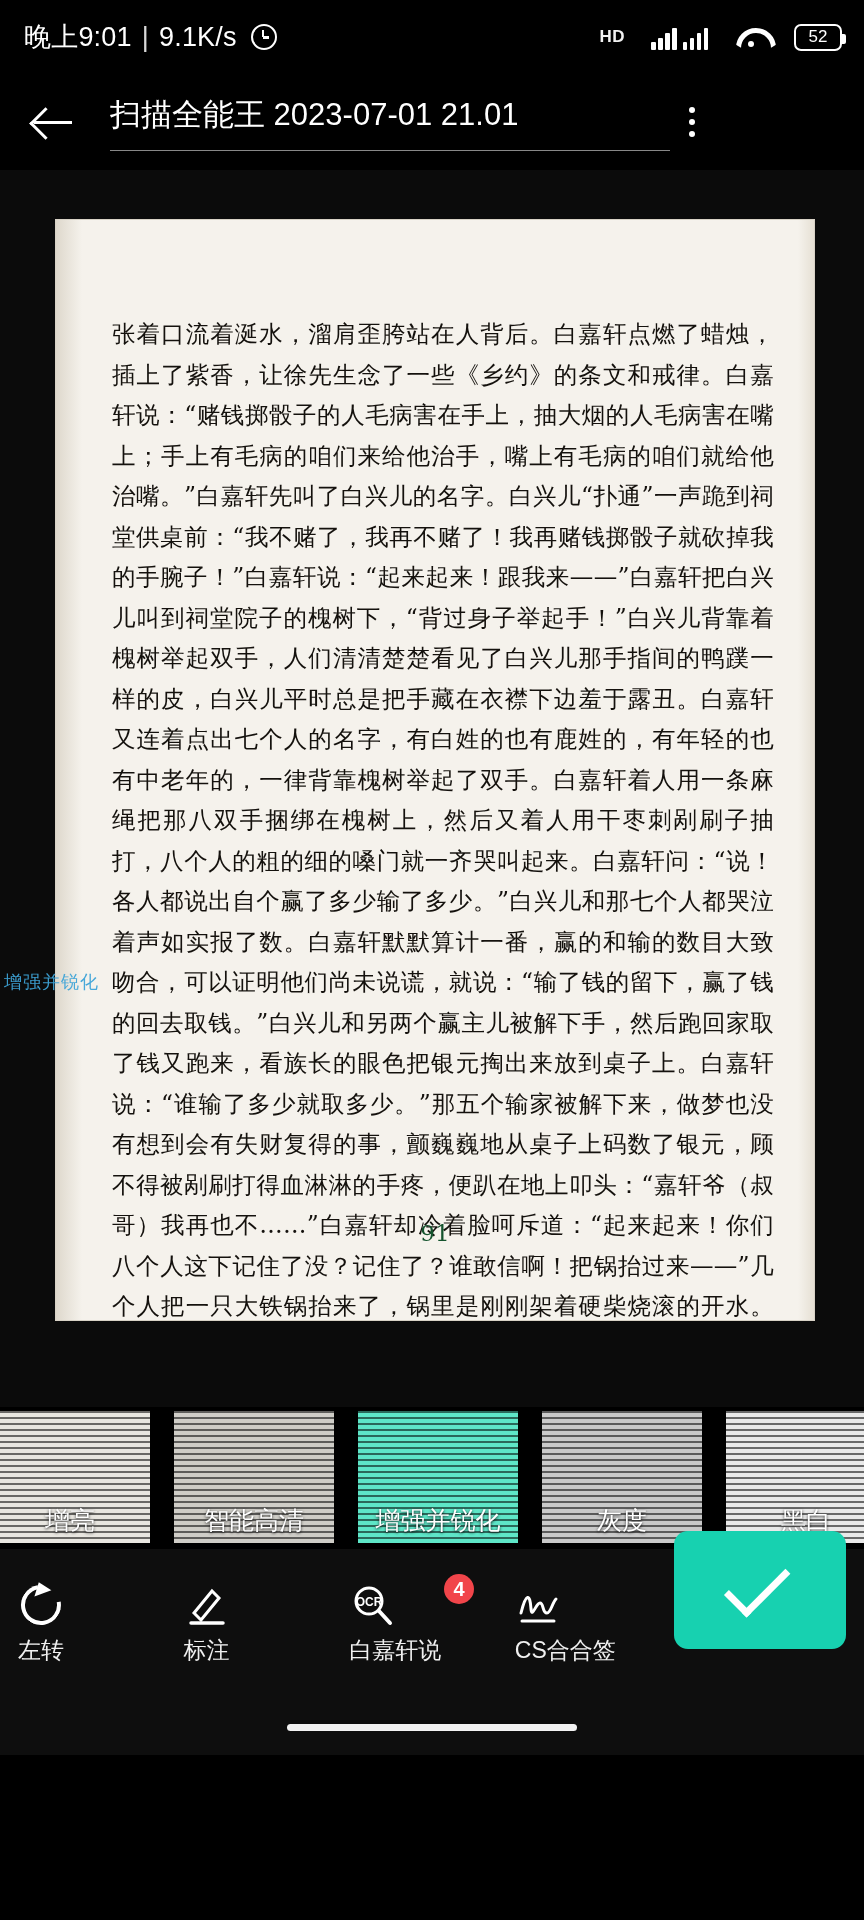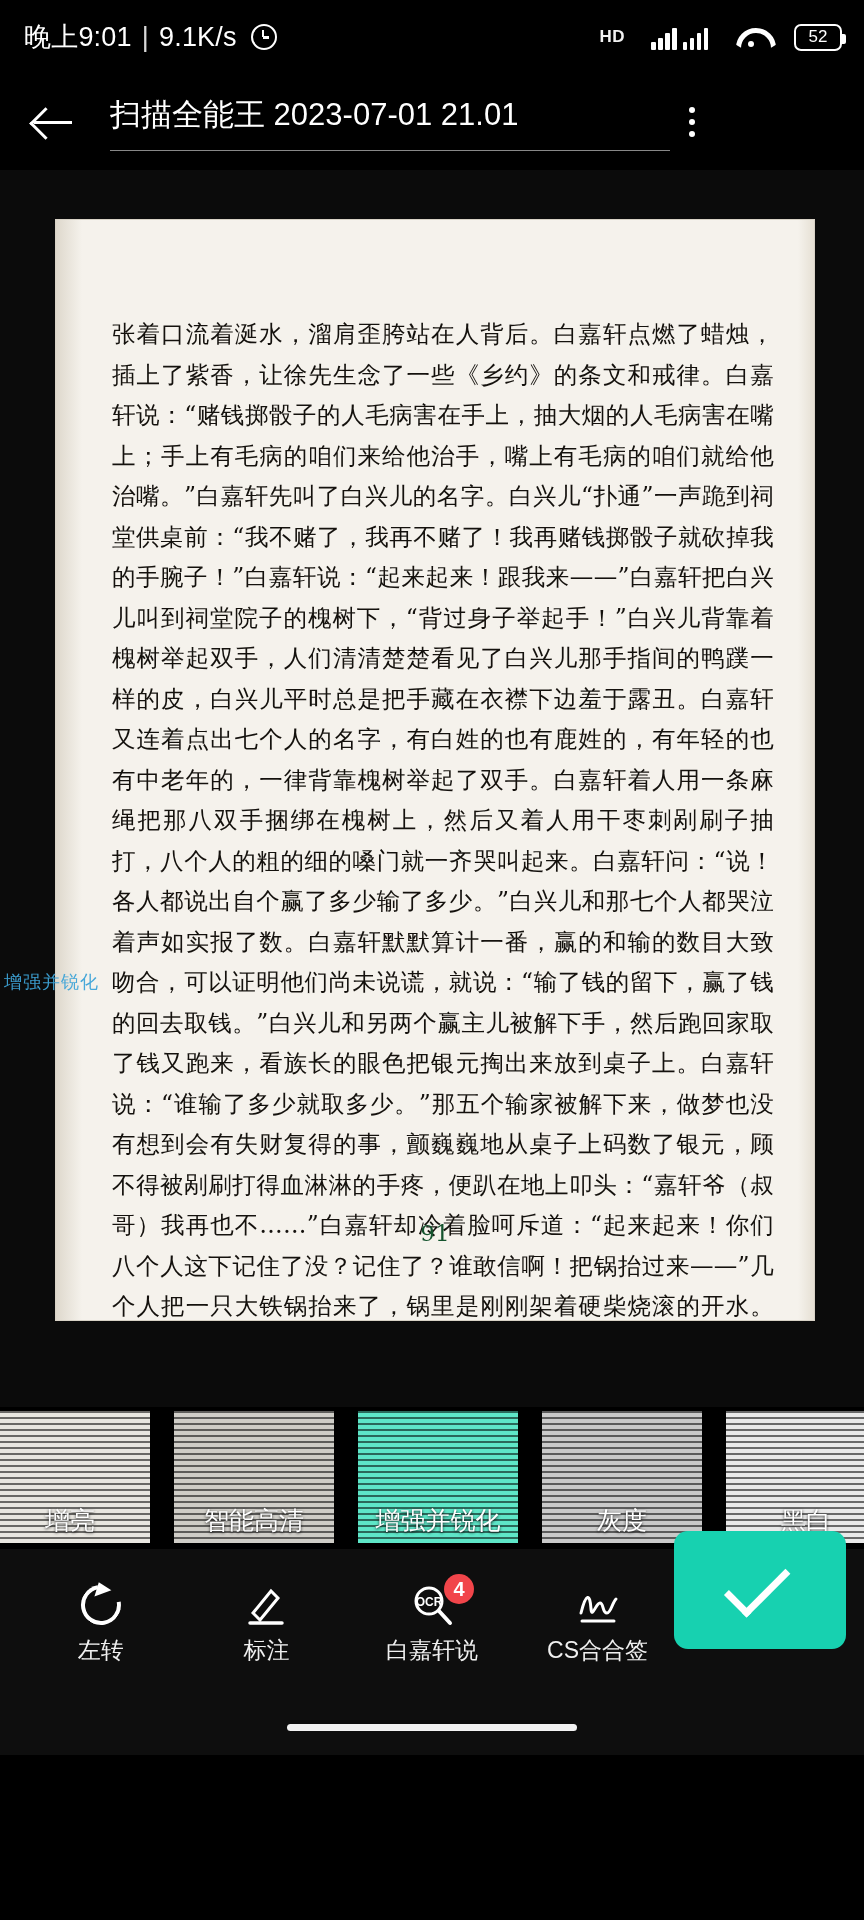--- a/index.html
+++ b/index.html
@@ -290,21 +290,20 @@
     background: #0e0e0e;
     display: flex;
     align-items: center;
     position: relative;
     padding: 0 18px;
   }
   .tool {
     flex: 1;
     display: flex;
     flex-direction: column;
-    align-items: center;
     gap: 7px;
     color: #fff;
     cursor: pointer;
     position: relative;
   }
   .tool .label { font-size: 23px; color: #f0f0f0; }
   .tool .glyph {
     width: 46px; height: 46px;
     position: relative;
     display: flex;

